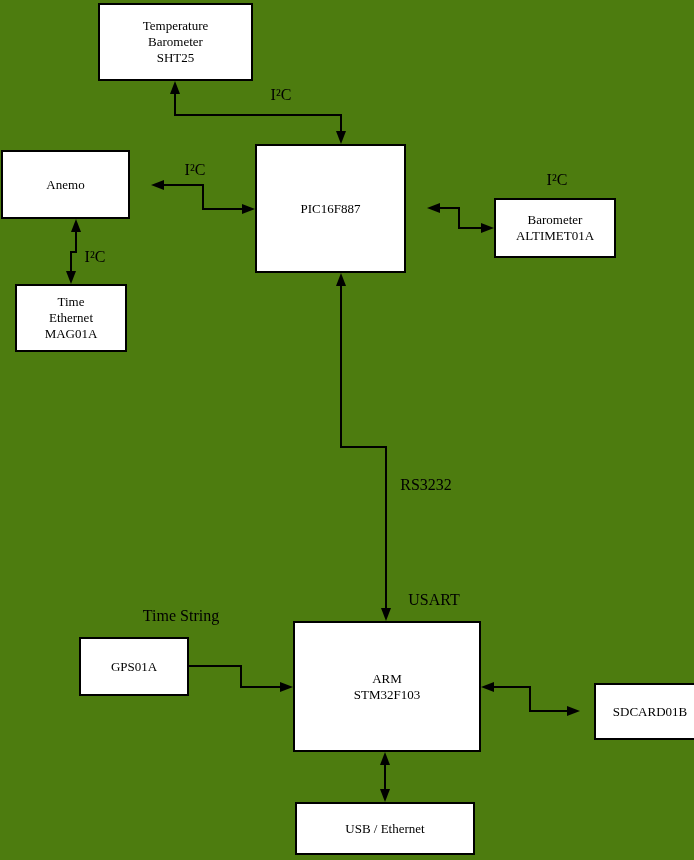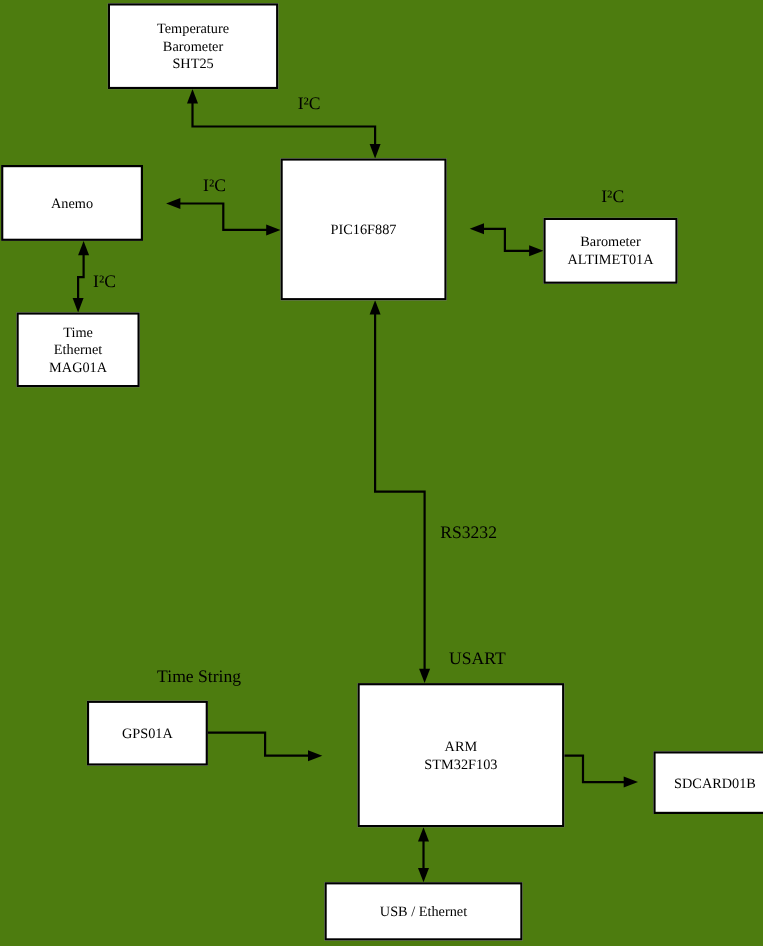--- a/index.html
+++ b/index.html
@@ -100,21 +100,21 @@
       <div class="node" style="left: 255px; top: 144px; width: 151px; height: 129px; border-color: rgb(0, 0, 0);">
         <div>PIC16F887</div>
       </div>
       <div class="node" style="left: 494px; top: 198px; width: 122px; height: 60px; border-color: rgb(0, 0, 0);">
         <div>Barometer</div>
         <div>ALTIMET01A</div>
       </div>
       <div class="node" style="left: 79px; top: 637px; width: 110px; height: 59px; border-color: rgb(0, 0, 0);">
         <div>GPS01A</div>
       </div>
-      <div class="node" style="left: 293px; top: 621px; width: 188px; height: 131px; border-color: rgb(0, 0, 0);  margin-left: 32px;">
+      <div class="node" style="left: 293px; top: 621px; width: 188px; height: 131px; border-color: rgb(0, 0, 0); ">
         <div>ARM</div>
         <div>STM32F103</div>
       </div>
       <div class="node" style="left: 594px; top: 683px; width: 112px; height: 57px; border-color: rgb(0, 0, 0);">
         <div>SDCARD01B</div>
       </div>
       <div class="node" style="left: 295px; top: 802px; width: 180px; height: 53px; border-color: rgb(0, 0, 0); justify-content: center;">
         <div>USB / Ethernet</div>
       </div>
     </div>

